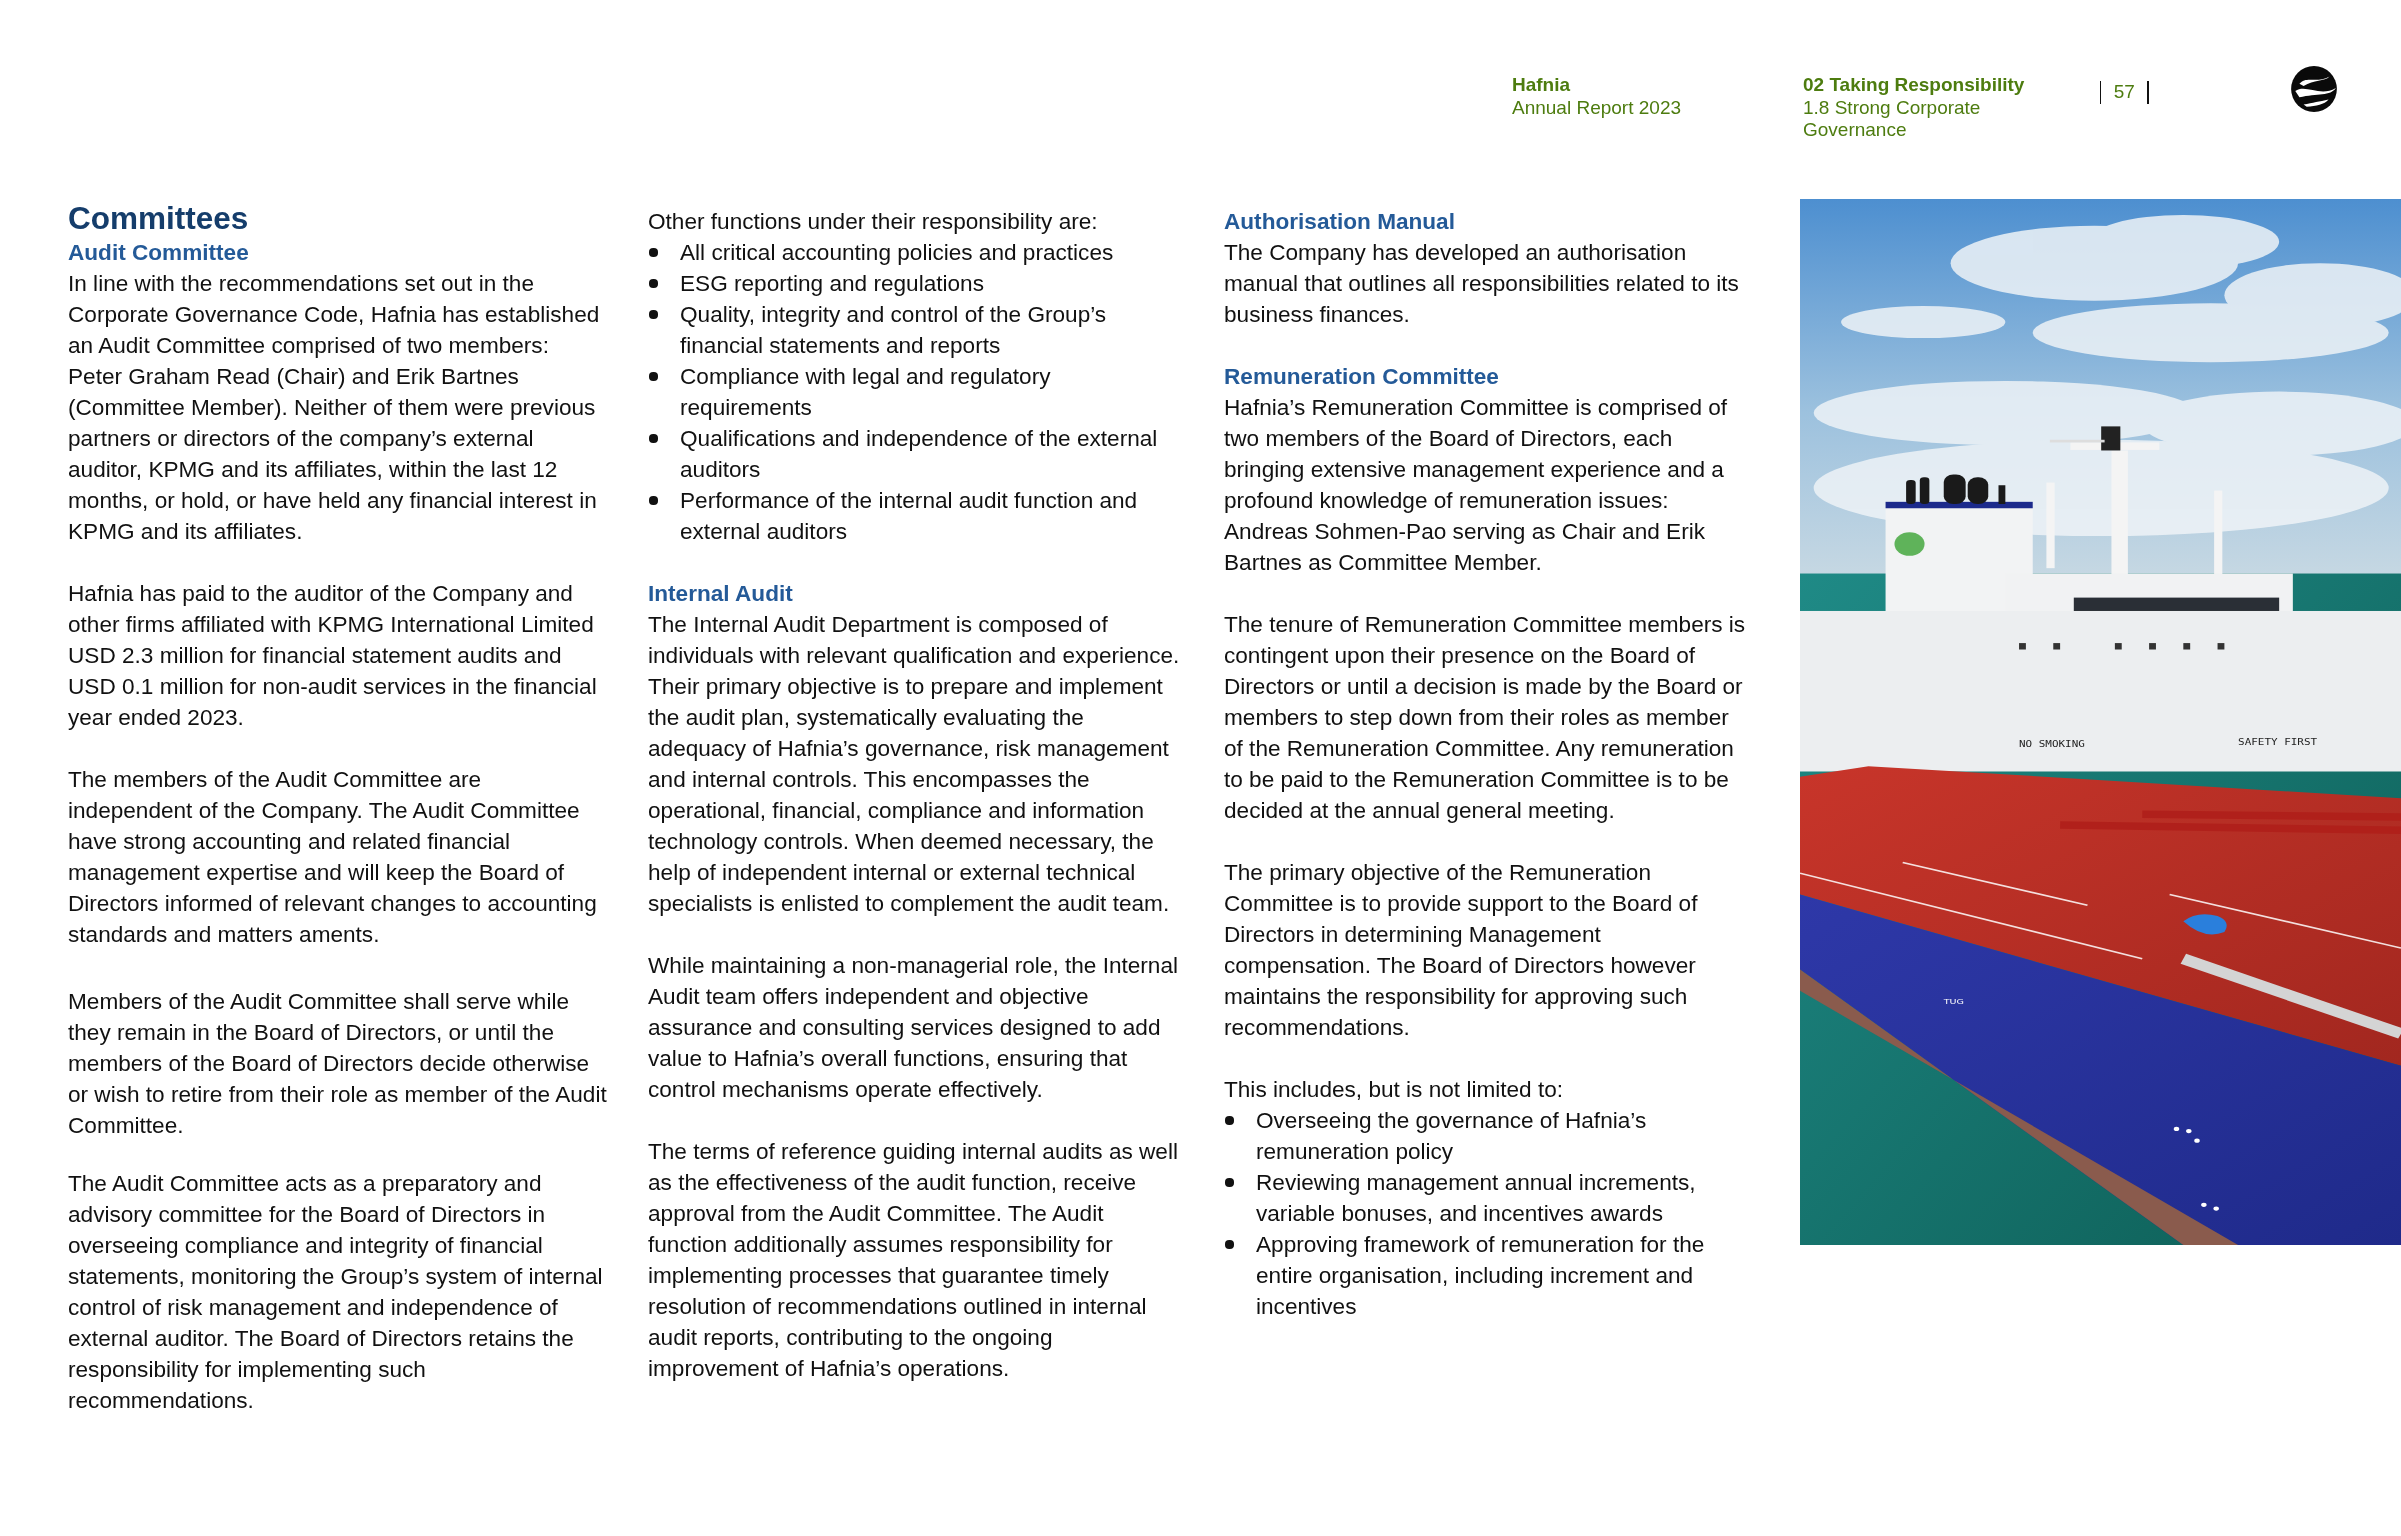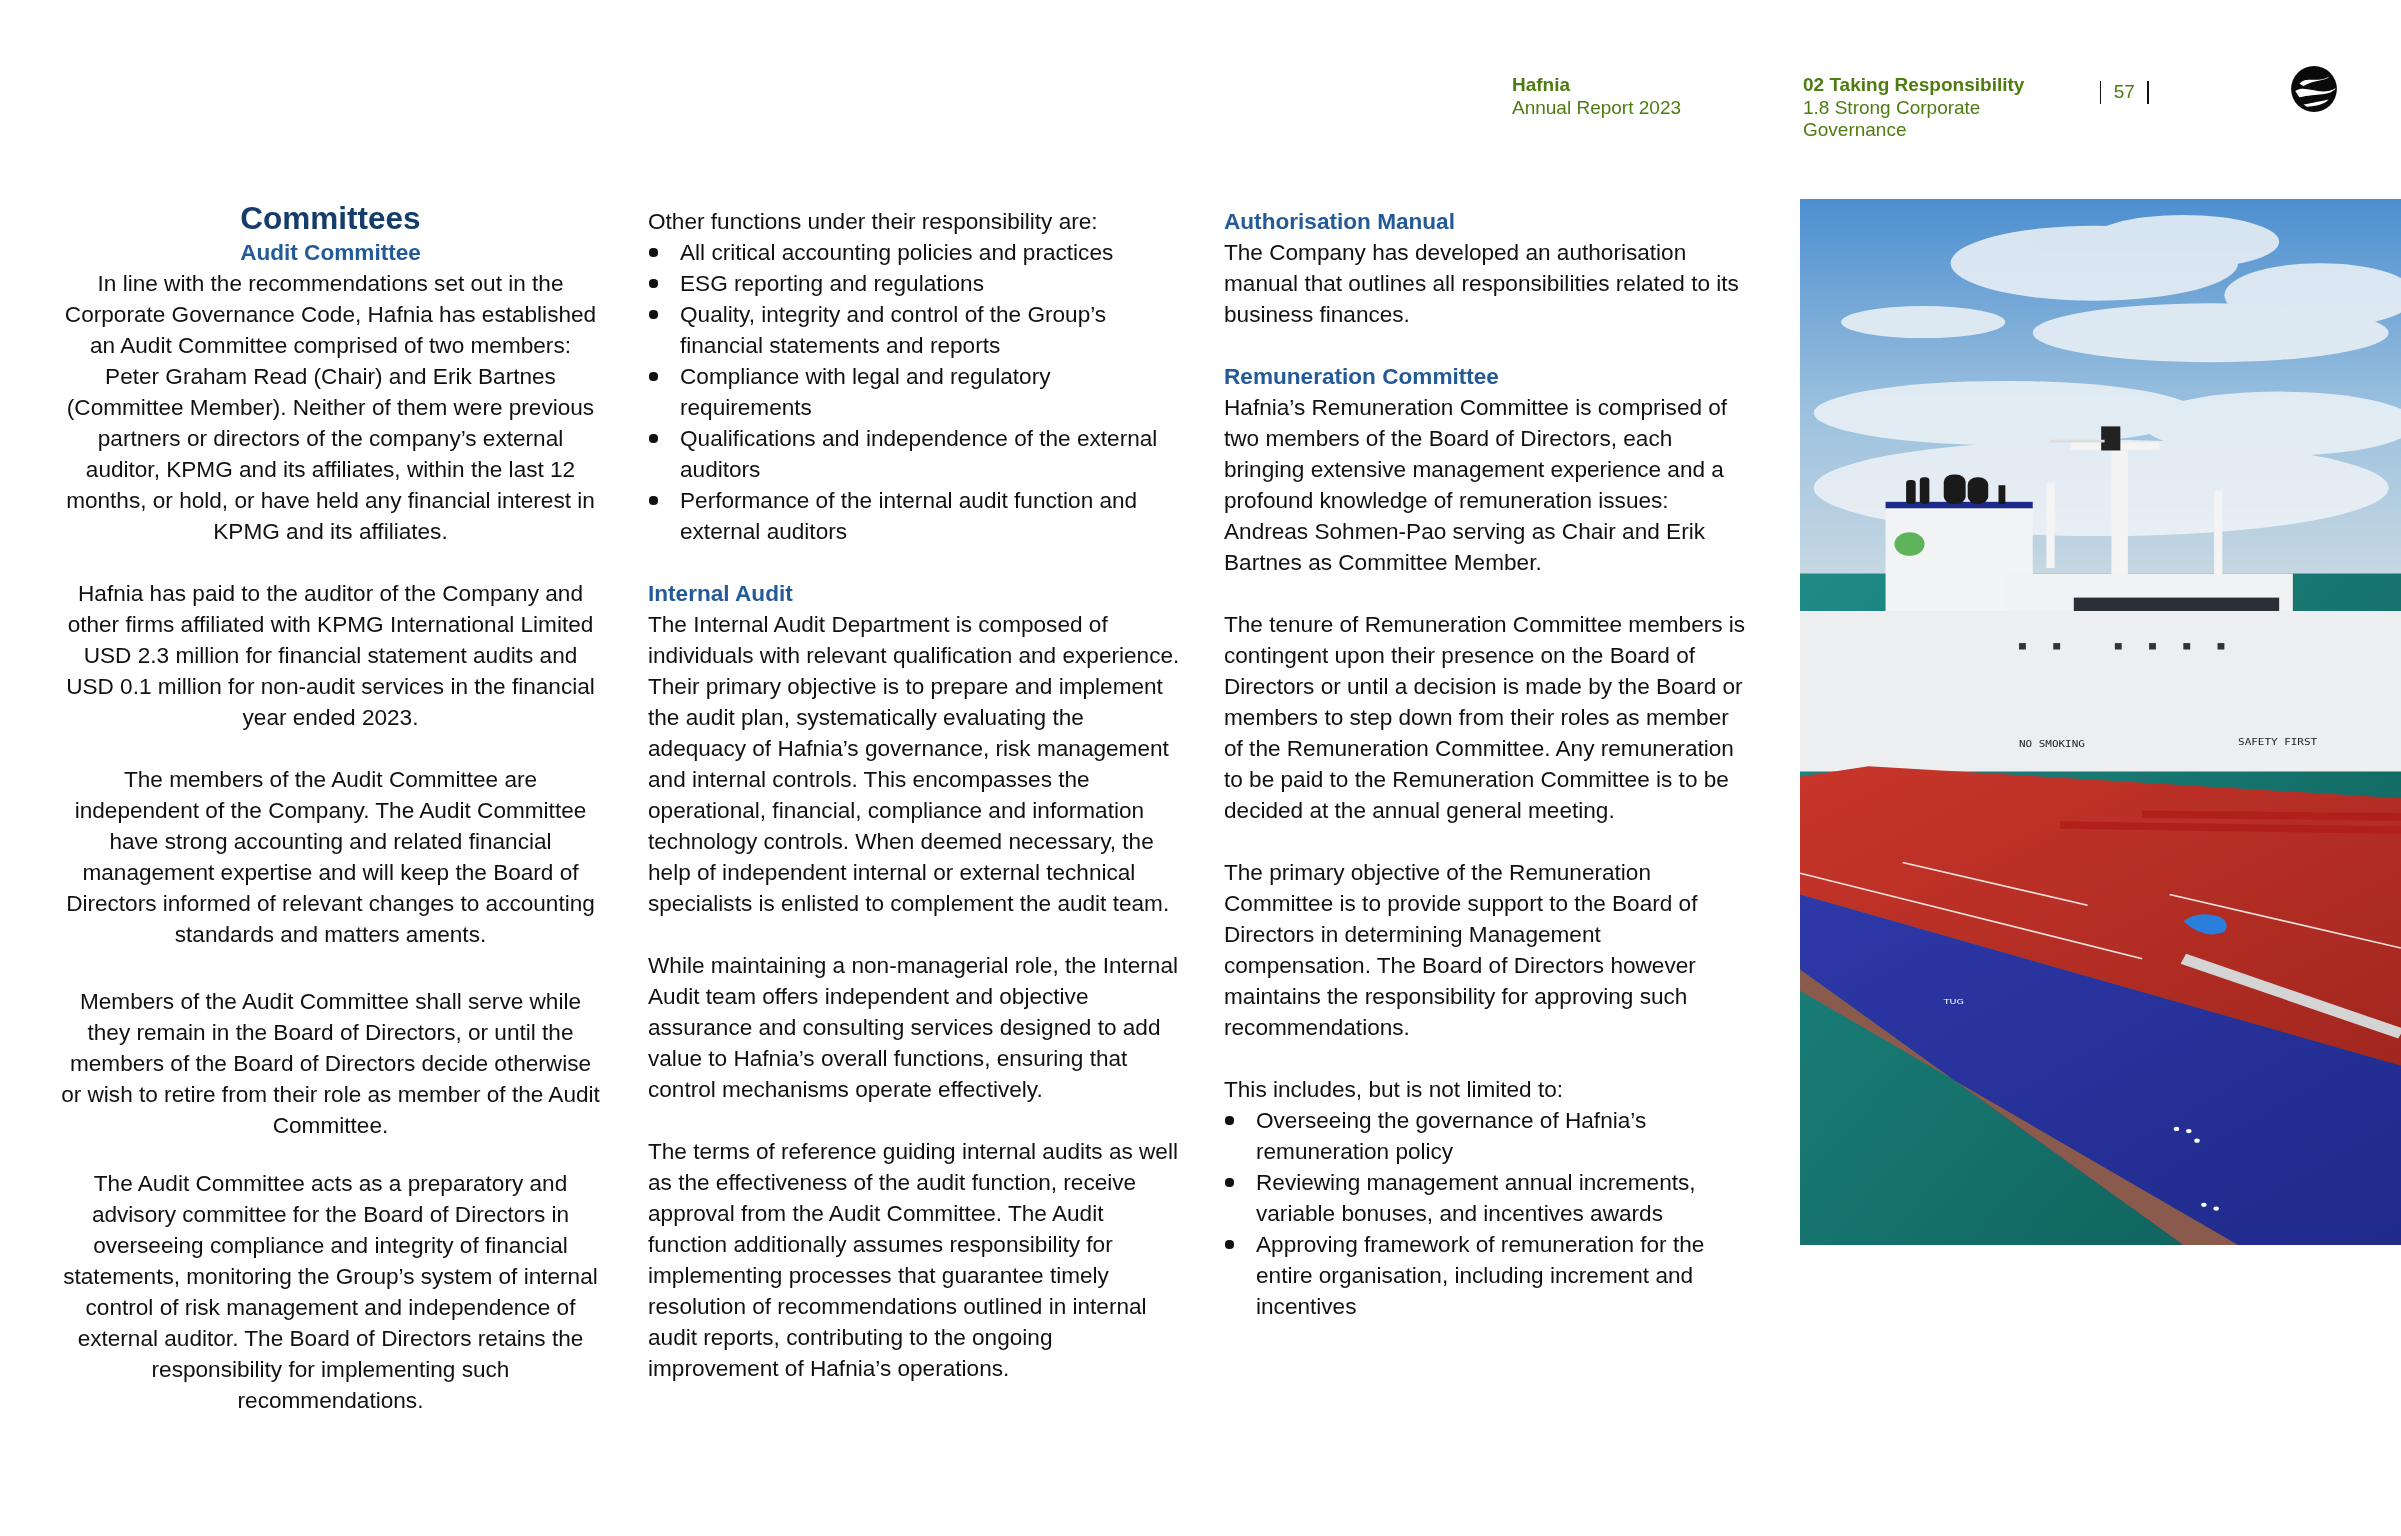--- a/index.html
+++ b/index.html
@@ -12,21 +12,21 @@
   .hdr-block .b { font-weight: bold; }
   #hdr-company { left: 1512px; }
   #hdr-section { left: 1803px; }
   #hdr-page { left: 2100px; top: 71px; font-size: 19px; margin-top: 10px; }
   #hdr-page .bar { display: inline-block; width: 1.4px; height: 23px; background: #111; vertical-align: middle; margin: 0 12.3px; }
   #hdr-page .bar:first-child { margin-left: 0; }
   #logo { position: absolute; left: 2288px; top: 63px; width: 52px; height: 52px; }
 
   
   .col { position: absolute; top: 199px; font-size: 22.6px; line-height: 31px; }
-  #col1 { left: 60px; width: 541px; text-align: center; }
+  #col1 { left: 68px; width: 541px; }
   #col2 { left: 648px; width: 534px; }
   #col3 { left: 1224px; width: 527px; }
   .title-main { font-size: 31.5px; line-height: 38px; font-weight: bold; color: #153d6b; margin: 0; }
   .subhead { font-weight: bold; color: #245a98; font-size: 22.6px; line-height: 31px; margin: 0; }
   p { margin: 0 0 31px 0; }
   p.tight { margin-bottom: 0; }
   ul { list-style: none; margin: 0 0 31px 0; padding: 0; }
   ul li { position: relative; padding-left: 32px; }
   ul li::before { content: ""; position: absolute; left: 1.4px; top: 11.6px; width: 8.2px; height: 8.2px; border-radius: 50%; background: #111; }
 

